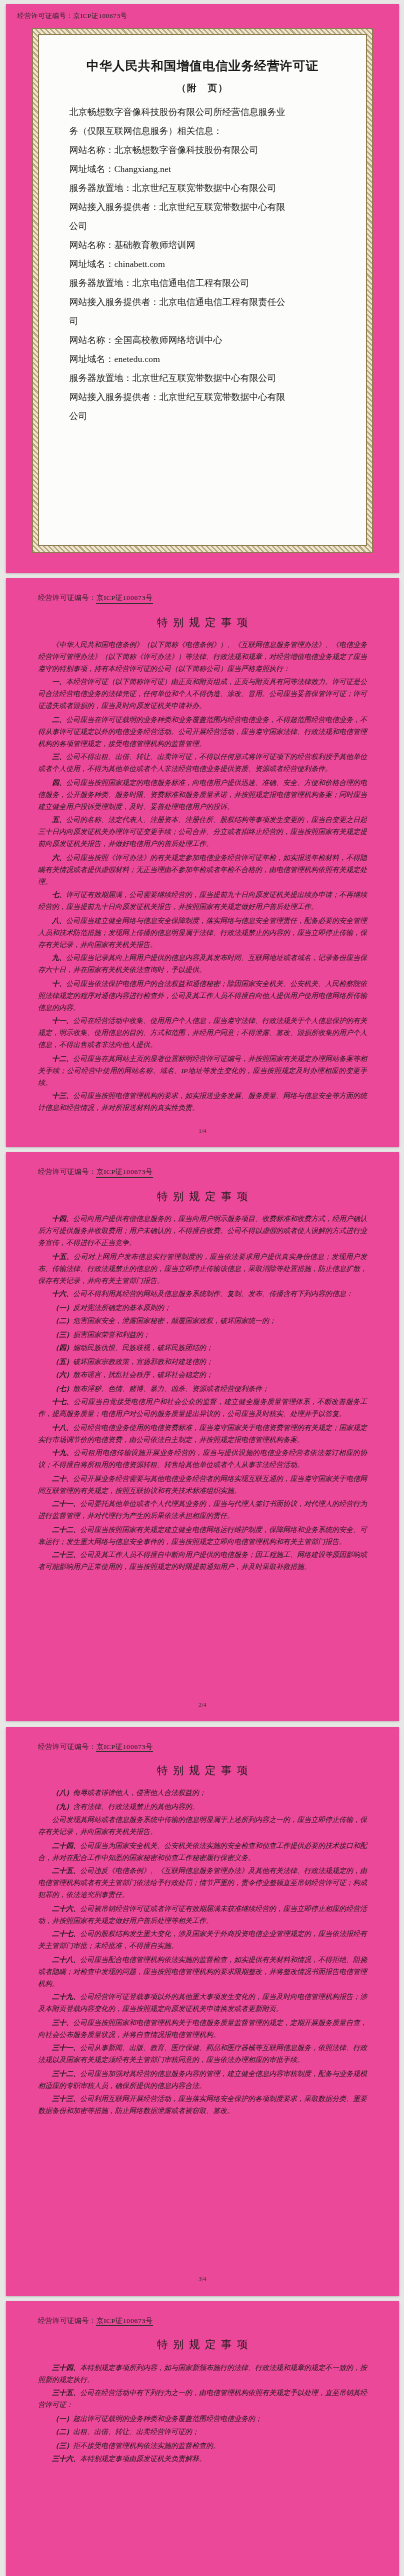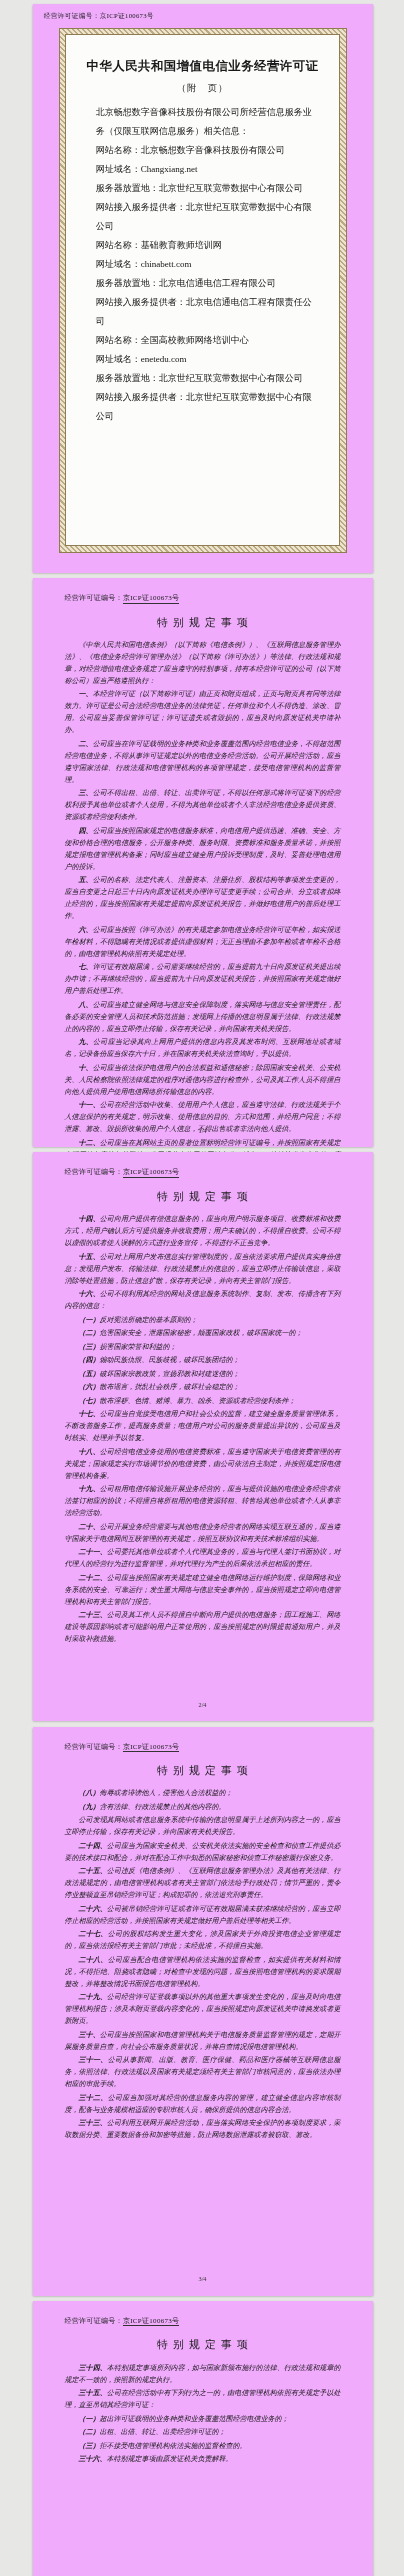--- a/index.html
+++ b/index.html
@@ -4,24 +4,24 @@
 <style>
   * { box-sizing: border-box; margin: 0; padding: 0; }
   html, body { background: #e7e7e5; }
   body {
     width: 405px;
     font-family: "Liberation Serif", "DejaVu Serif", serif;
     color: #1a1a1a;
   }
   .canvas { width: 405px; padding: 4.1px 0; }
   .sheet {
-    width: 340px;
+    width: 393px;
     height: 569px;
     margin: 0 auto 5.2px;
-    background: #f0abfc;
+    background: #ec4899;
     box-shadow: 0 0.5px 2.1px rgba(0,0,0,.35);
     position: relative;
   }
   .sheet:last-child { margin-bottom: 0; }
 
   
   .lic-header {
     position: absolute; top: 8.2px; left: 11.3px;
     font-size: 6.7px; color: #222; letter-spacing: 0.3px;
   }
@@ -39,21 +39,21 @@
   }
   .cert-title {
     text-align: center;
     font-size: 12.4px;
     font-weight: bold;
     letter-spacing: 0.5px;
   }
   .cert-sub {
     text-align: center;
     font-size: 9.3px;
-    font-weight: normal;
+    font-weight: bold;
     letter-spacing: 1px;
     margin-top: 7.2px;
   }
   .cert-body {
     width: 217px;
     margin: 8px 0 0 30px;
     font-size: 9px;
     line-height: 19px;
     color: #141414;
   }

